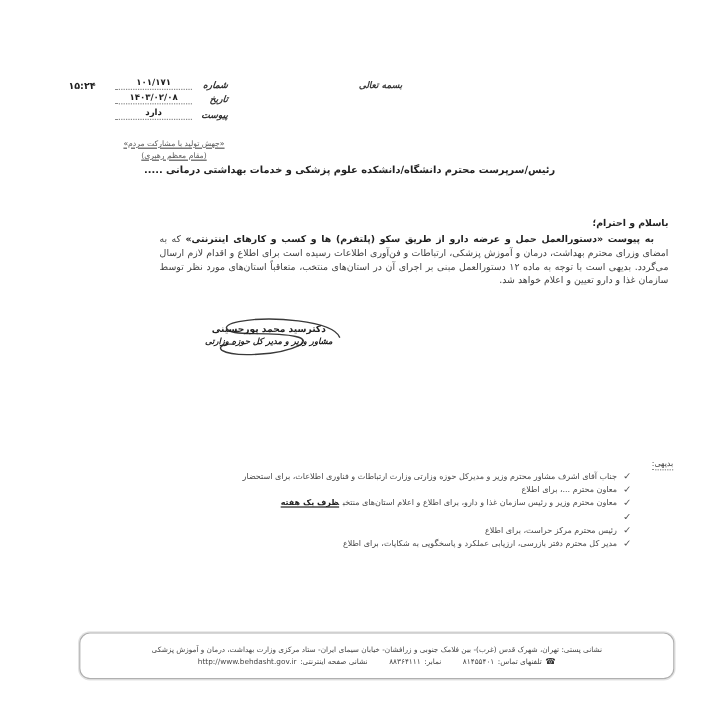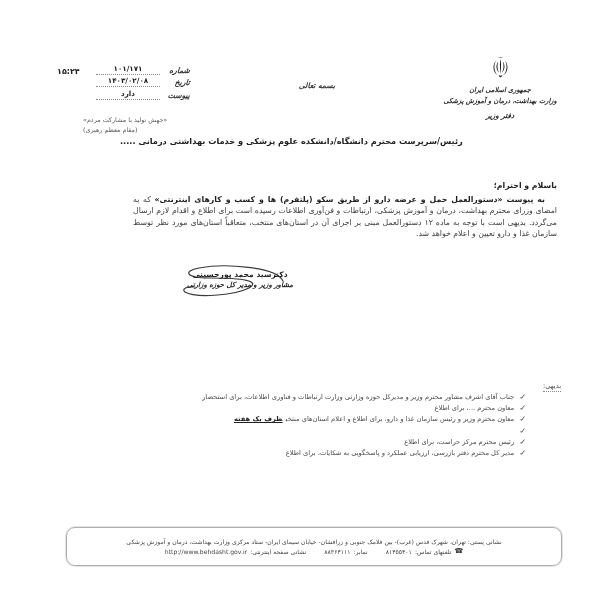--- a/index.html
+++ b/index.html
@@ -13,62 +13,62 @@
   .letterhead {
     position:absolute; top:56px; right:48px; width:104px;
     display:flex; flex-direction:column; align-items:center; text-align:center;
     color:#222;
   }
   .letterhead .emblem { margin-bottom:2px; }
   .lh-line { font-size:6.6px; font-weight:bold; font-style:italic; white-space:nowrap; line-height:11px; color:#2a2a2a; }
   .lh-office { margin-top:3px; font-size:7.2px; }
   
   .bismillah {
-    position:absolute; top:81px; left:288px; width:58px; text-align:center;
+    position:absolute; top:66px; left:288px; width:58px; text-align:center;
     font-size:7.5px; font-style:italic; font-weight:bold; color:#3a3a3a;
   }
   
   .stamp { position:absolute; top:62px; right:410px; width:94px; direction:rtl; }
   .stamp-row { display:flex; align-items:flex-end; height:12.6px; }
   .stamp-label {
     font-style:italic; font-size:7.6px; font-weight:600; color:#333;
     width:30px; flex:none; transform:skewX(-6deg);
   }
   .stamp-line {
     flex:1; border-bottom:1px dotted #8a8a8a; text-align:center;
     font-size:7.2px; font-weight:bold; color:#1f1f1f; padding-bottom:1px; white-space:nowrap;
   }
   .stamp-time {
     position:absolute; top:67px; left:57px; font-size:8px; font-weight:bold; color:#1f1f1f;
     direction:ltr;
   }
   
   .slogan {
-    position:absolute; top:115px; left:83px; width:124px; text-align:left;
-    font-size:6.4px; color:#5a5a5a; line-height:10px;
+    position:absolute; top:115px; left:83px; width:124px; text-align:center;
+    font-size:6.4px; color:#5a5a5a; line-height:10px;text-decoration:underline;
   }
   
   .addressee {
     position:absolute; top:136px; right:43px; left:120px;
     font-size:8.2px; font-weight:bold; color:#222; text-align:left; white-space:nowrap;
   }
   .salutation {
     position:absolute; top:181px; right:43px;
     font-size:7.8px; font-weight:bold; color:#222;
   }
   .body-par {
     position:absolute; top:194px; right:43px; width:424px;
     font-size:7.8px; line-height:11.4px; color:#3d3d3d;
     text-align:justify; text-indent:12px;
   }
   .body-par b { color:#1e1e1e; }
   
   .sig-block {
     position:absolute; top:269px; left:160px; width:128px; text-align:center;
-    font-weight:bold; color:#222;margin-left:16px;
+    font-weight:bold; color:#222;
   }
   .sig-name { font-size:7.6px; line-height:11px; white-space:nowrap; }
   .sig-title { font-size:7px; line-height:11px; white-space:nowrap;font-style:italic; }
   .sig-stroke { position:absolute; top:261px; left:165px; pointer-events:none; }
   
   .cc-label {
     position:absolute; top:382px; right:39px; font-size:6.6px; color:#444;
     border-bottom:1px dotted #888; padding-bottom:1px;
   }
   .cc-list { position:absolute; top:392px; right:74px; left:150px; }
@@ -92,38 +92,20 @@
   .phone-glyph { font-size:7px; color:#333; }
   .url { direction:ltr; unicode-bidi:embed; }
 </style>
 </head>
 <body>
 
 <div class="page">
 
   <div class="bismillah">بسمه تعالی</div>
 
-  <div class="letterhead">
-    <span class="emblem">
-      <svg width="19" height="23" viewBox="0 0 36 44">
-        <g fill="#1f1f1f">
-          <path d="M17 3 Q18 0 19 3 Q21 1 22 4 Q18 2 14 4 Q15 1 17 3 Z"></path>
-          <path d="M18 6 C16.6 12 16.6 20 18 35 C19.4 20 19.4 12 18 6 Z"></path>
-          <path d="M13.5 11 C9 16 9 27 15.5 32 C11.5 26 11.5 17 13.5 11 Z"></path>
-          <path d="M22.5 11 C27 16 27 27 20.5 32 C24.5 26 24.5 17 22.5 11 Z"></path>
-          <path d="M9.5 9 C2.5 15 2.5 31 13 37 C5.5 30 4.5 17 9.5 9 Z"></path>
-          <path d="M26.5 9 C33.5 15 33.5 31 23 37 C30.5 30 31.5 17 26.5 9 Z"></path>
-          <path d="M14 36 Q18 40 22 36 Q20 41 18 41 Q16 41 14 36 Z"></path>
-        </g>
-      </svg>
-    </span>
-    <div class="lh-line">جمهوری اسلامی ایران</div>
-    <div class="lh-line">وزارت بهداشت، درمان و آموزش پزشکی</div>
-    <div class="lh-line lh-office">دفتر وزیر</div>
-  </div>
 
   <div class="stamp">
     <div class="stamp-row">
       <span class="stamp-label">شماره</span>
       <span class="stamp-line">۱۰۱/۱۷۱</span>
     </div>
     <div class="stamp-row">
       <span class="stamp-label">تاریخ</span>
       <span class="stamp-line">۱۴۰۳/۰۲/۰۸</span>
     </div>

